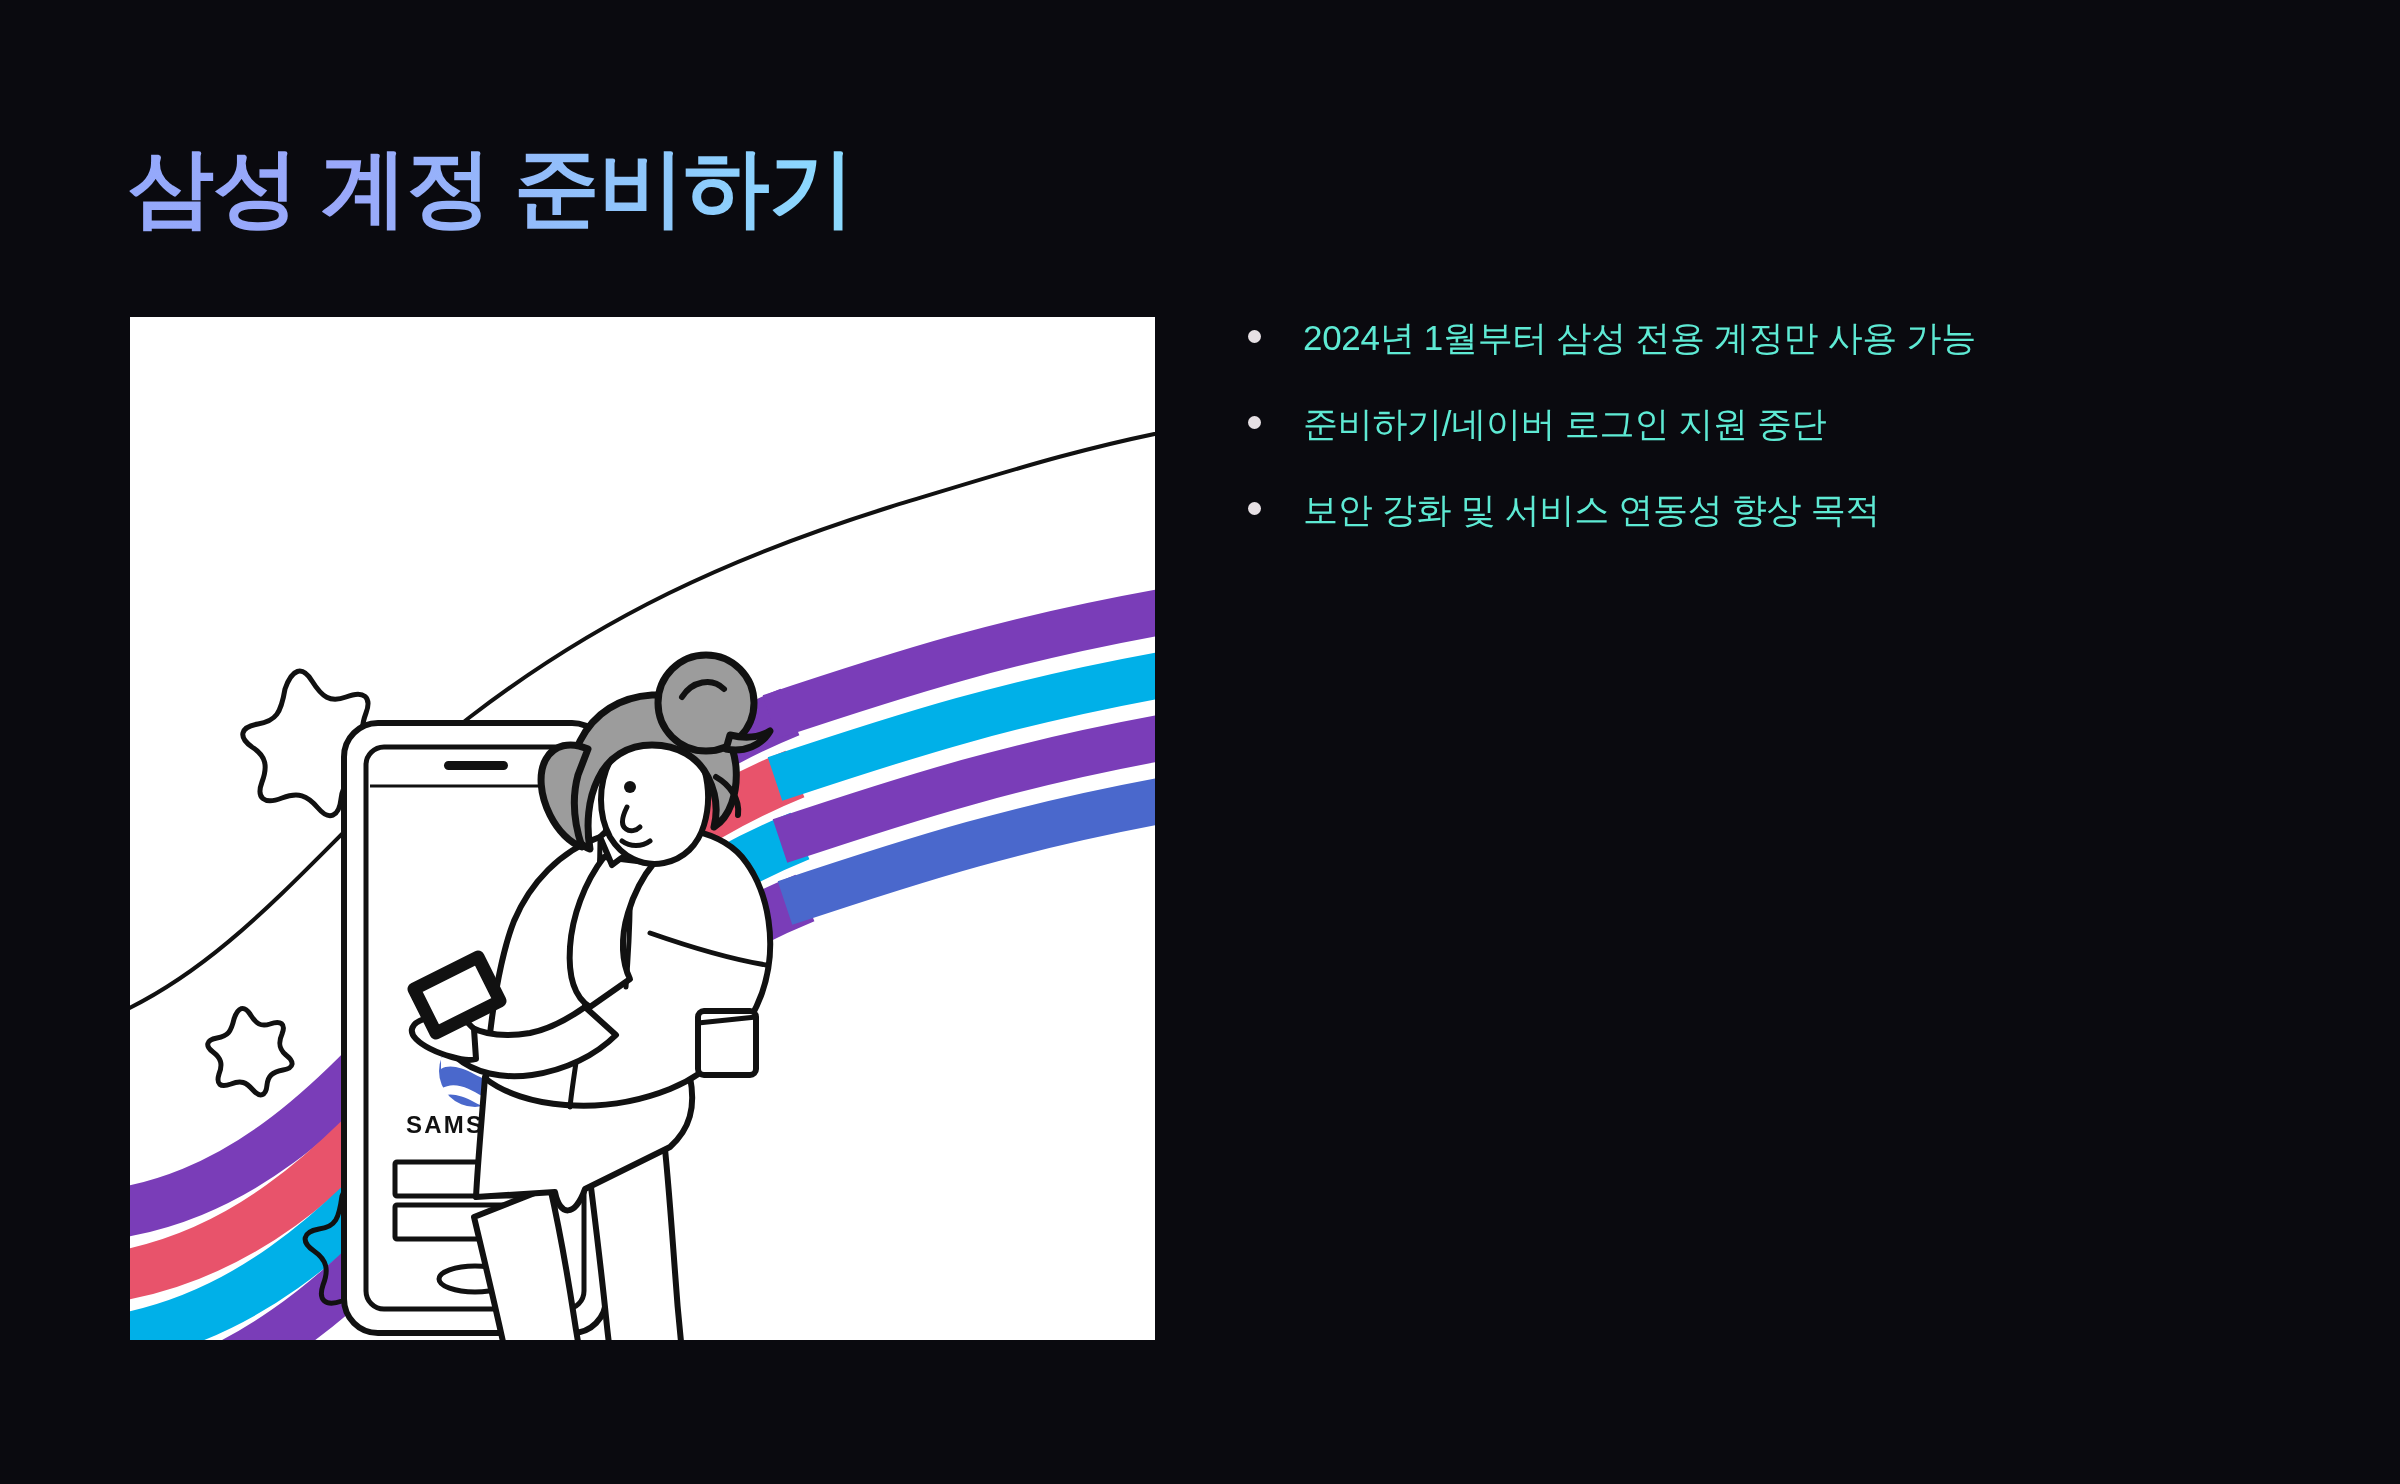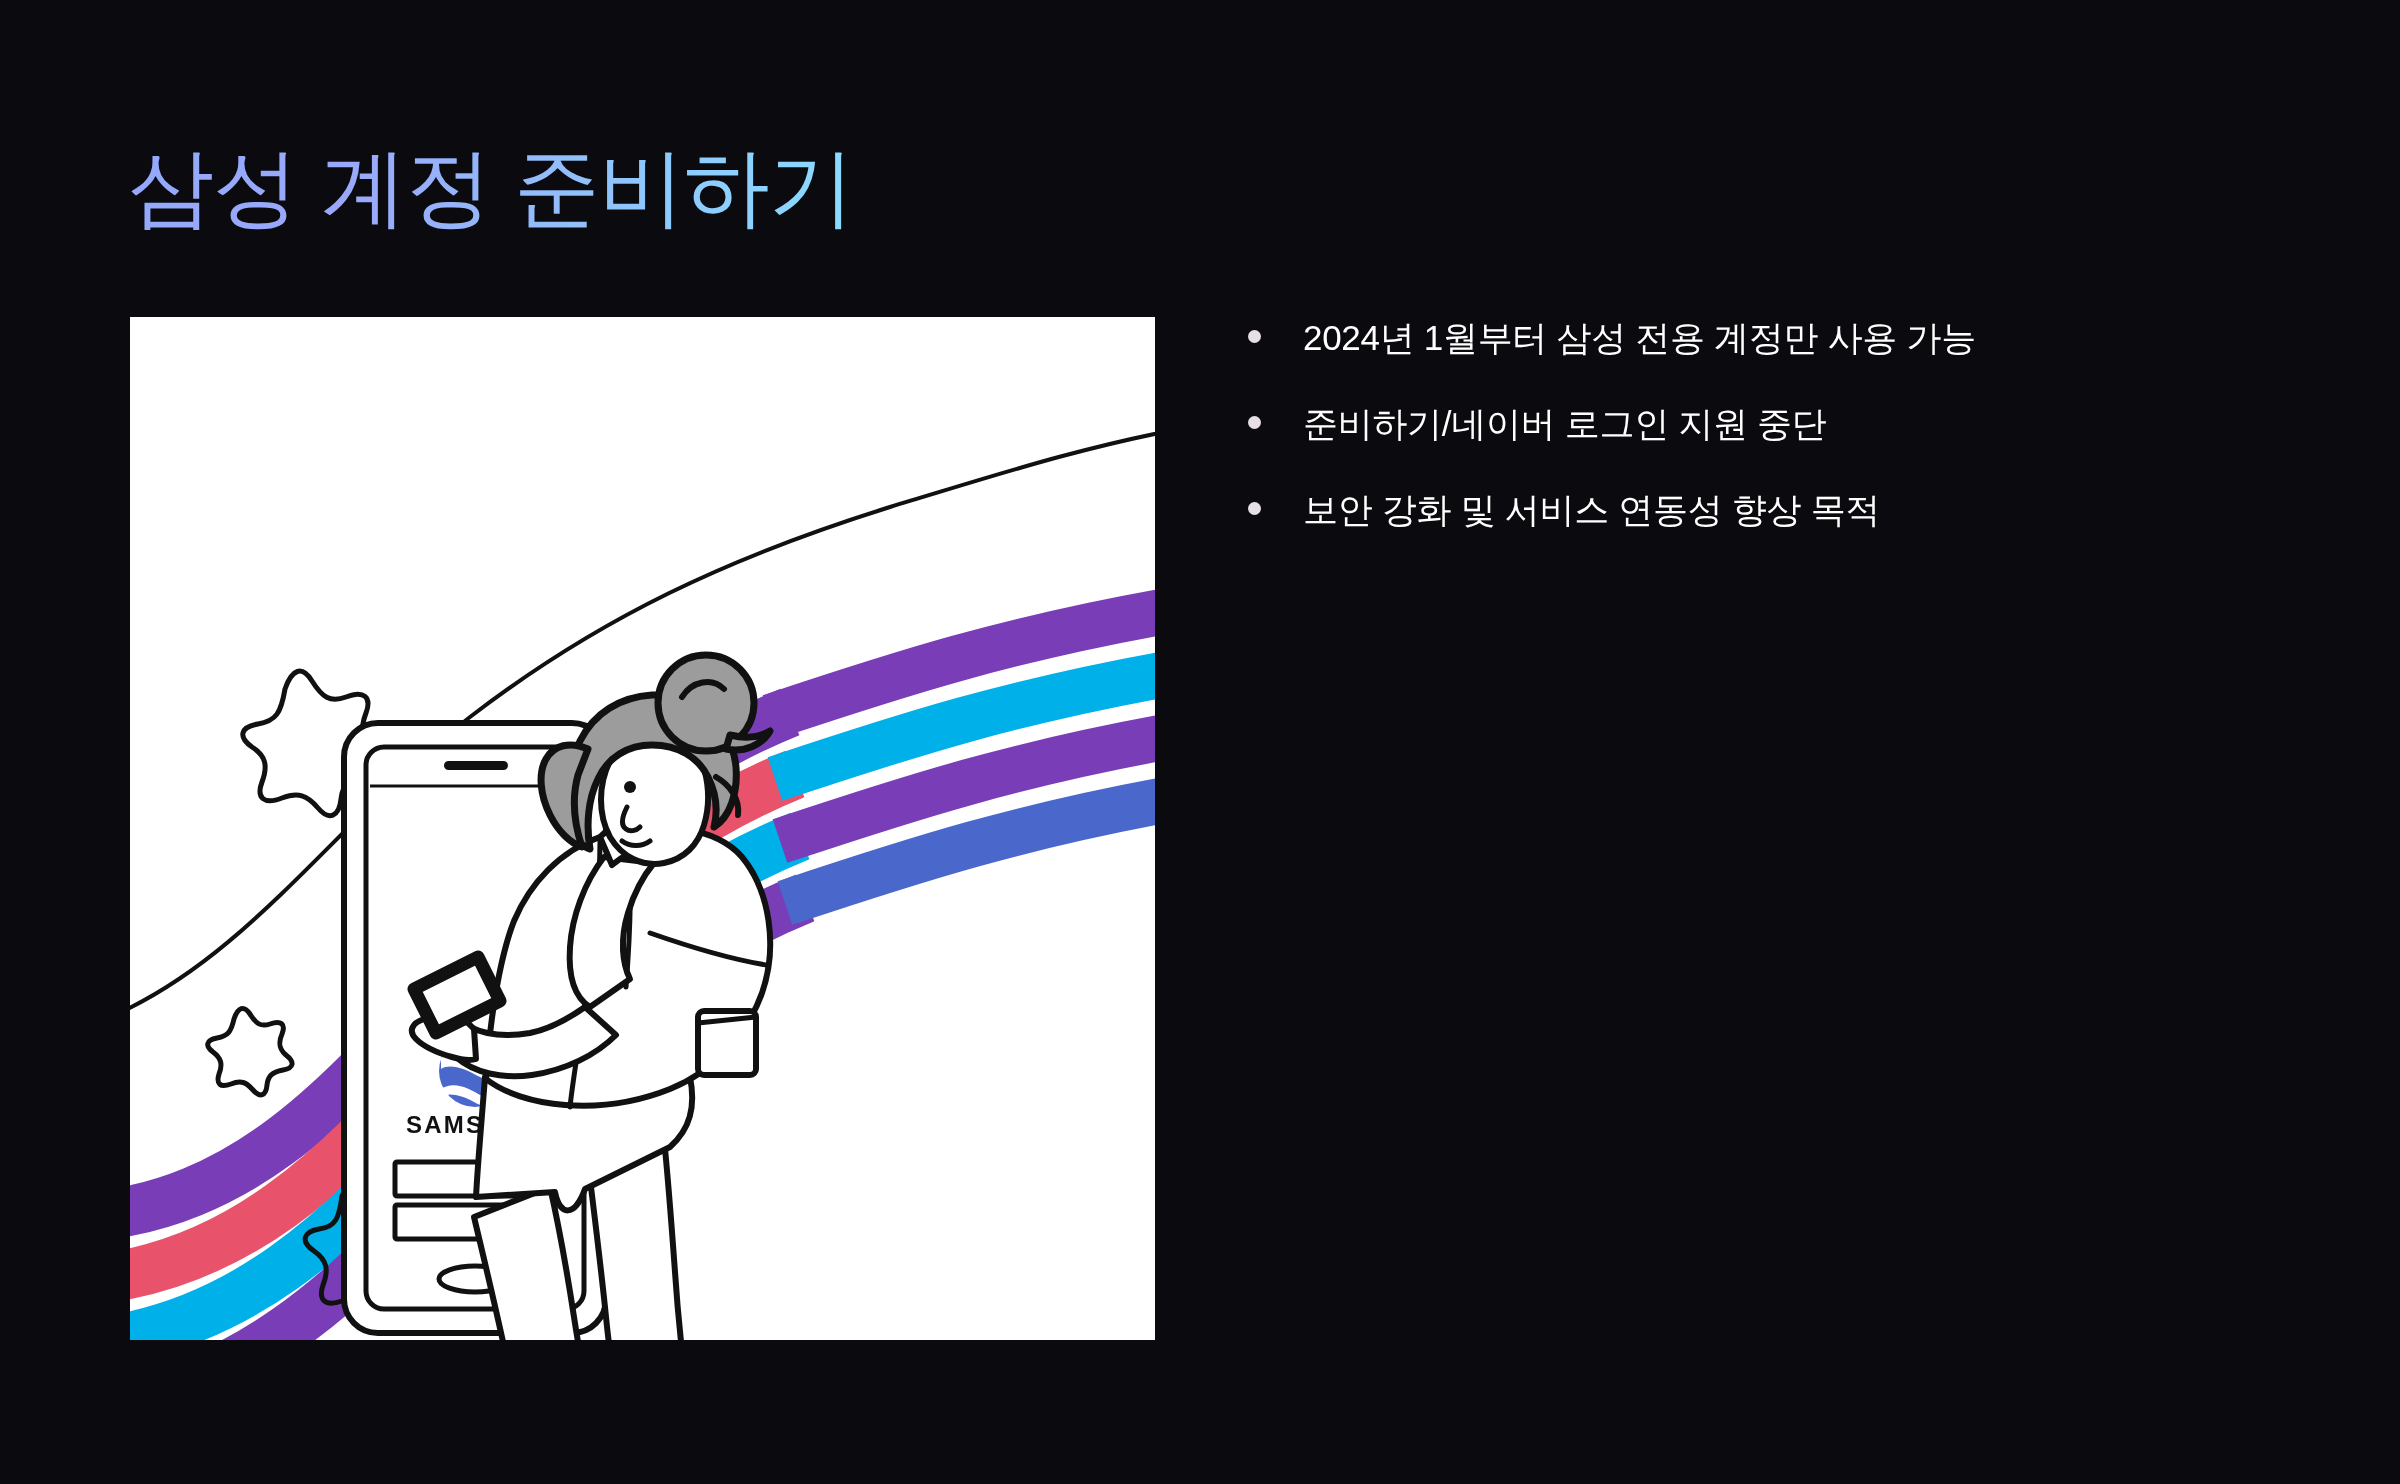--- a/index.html
+++ b/index.html
@@ -21,21 +21,21 @@
     height: 1484px;
     background: #0a0a0f;
   }
 
   
   .slide-title {
     position: absolute;
     left: 128px;
     top: 78px;
     font-size: 86px;
-    font-weight: 400;
+    font-weight: 700;
     letter-spacing: -1px;
     line-height: 1.2;
     white-space: nowrap;
     background-image: linear-gradient(90deg, #94a9fb 0%, #9aa8fa 30%, #8fc6fb 70%, #8bdbff 100%);
     -webkit-background-clip: text;
     background-clip: text;
     color: transparent;
     -webkit-text-fill-color: transparent;
   }
 
@@ -73,21 +73,21 @@
     width: 13px;
     height: 13px;
     border-radius: 50%;
     background: #e6e0e4;
     margin-top: 17px;
     margin-right: 42px;
   }
   .bullet-text {
     font-size: 35px;
     line-height: 1.45;
-    color: #ffffff;
+    color: #5eead4;
     font-weight: 400;
     letter-spacing: -0.3px;
     white-space: nowrap;
   }
 </style>
 </head>
 <body>
 
 <div class="slide">
 

